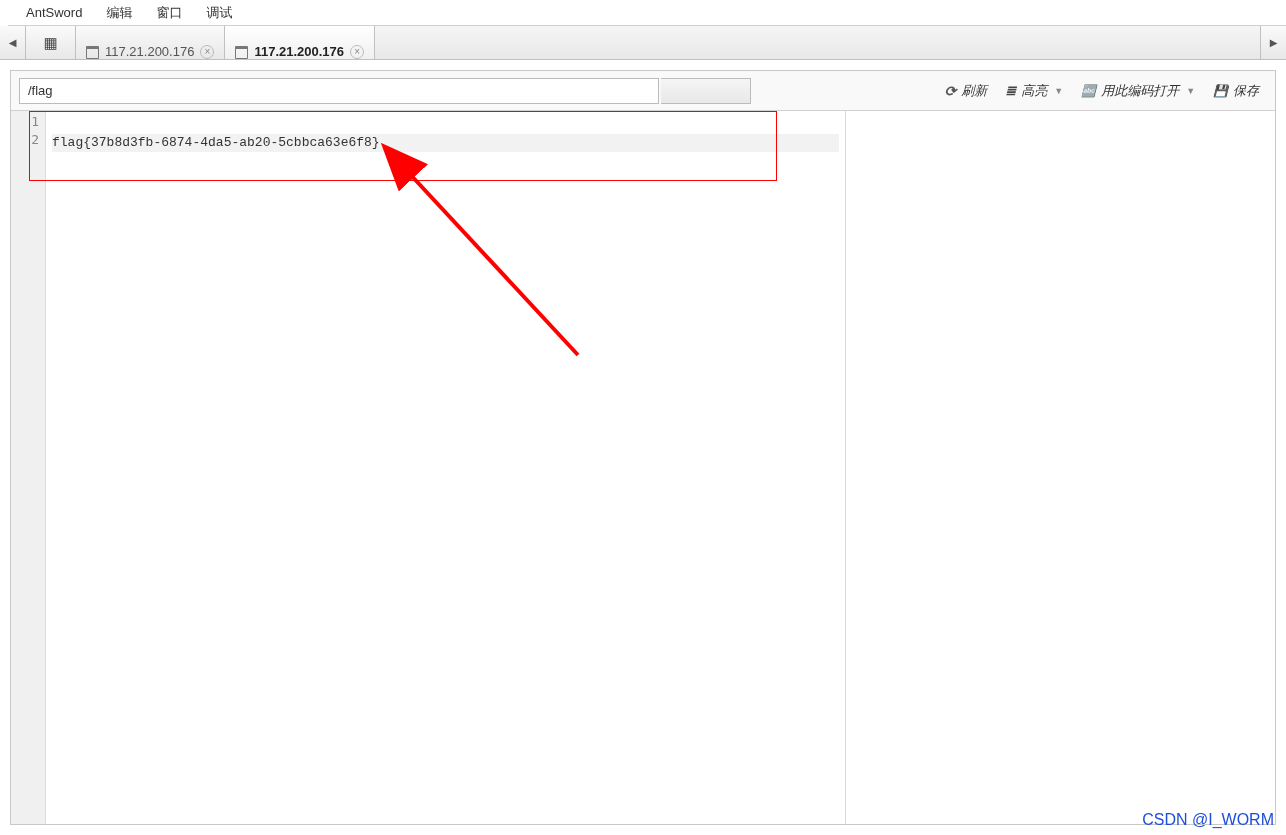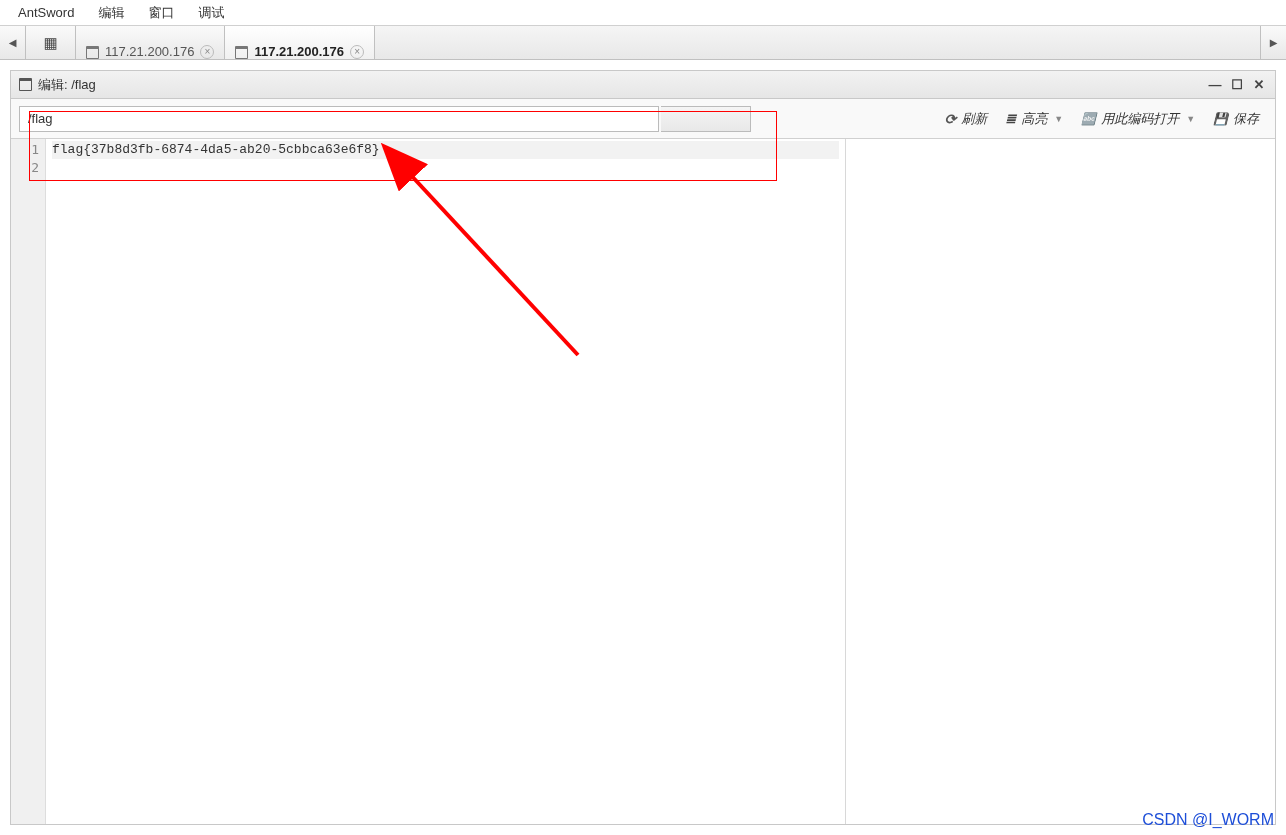--- a/index.html
+++ b/index.html
@@ -13,20 +13,21 @@
       position: relative;
     }
     .menubar {
       height: 26px;
       background: #fff;
       border-bottom: 1px solid #d0d0d0;
       display: flex;
       align-items: center;
       padding-left: 8px;
       gap: 4px;
+      margin-left: 8px;
     }
     .menubar-item {
       padding: 3px 10px;
       color: #333;
       cursor: pointer;
       font-size: 13px;
     }
     .tabbar {
       height: 34px;
       background: linear-gradient(#f5f5f5, #e8e8e8);
@@ -195,20 +196,21 @@
     }
     .code-area {
       flex: 1;
       background: #fff;
       font-family: Consolas, "Courier New", monospace;
       font-size: 13px;
       color: #333;
       padding: 2px 6px;
       line-height: 18px;
       position: relative;
+      margin-top: 21px;
     }
     .code-line.active-line { background: #f2f2f2; }
     .side-panel {
       width: 430px;
       border-left: 1px solid #d8d8d8;
       background: #fff;
     }
     .watermark {
       position: absolute;
       bottom: 6px;
@@ -256,30 +258,20 @@
   </div>
   <div class="tab active">
     <span class="tab-icon"></span>
     <span class="tab-label">117.21.200.176</span>
     <span class="tab-close">×</span>
   </div>
   <div class="tab-nav right">▶</div>
 </div>
 
 <div class="panel">
-  <div class="panel-header">
-    <span class="file-icon"></span>
-    <span class="panel-header-title">
-      <span>编辑: </span><span>/flag</span>
-    </span>
-    <div class="spacer"></div>
-    <div class="win-btn">—</div>
-    <div class="win-btn">☐</div>
-    <div class="win-btn">✕</div>
-  </div>
 
   <div class="toolbar">
     <input class="path-input" value="/flag" style="">
     <button class="path-btn"></button>
     <div class="spacer"></div>
     <div class="tool-btn">
       <span class="icon-refresh"></span>
       <span>刷新</span>
     </div>
     <div class="tool-btn">

